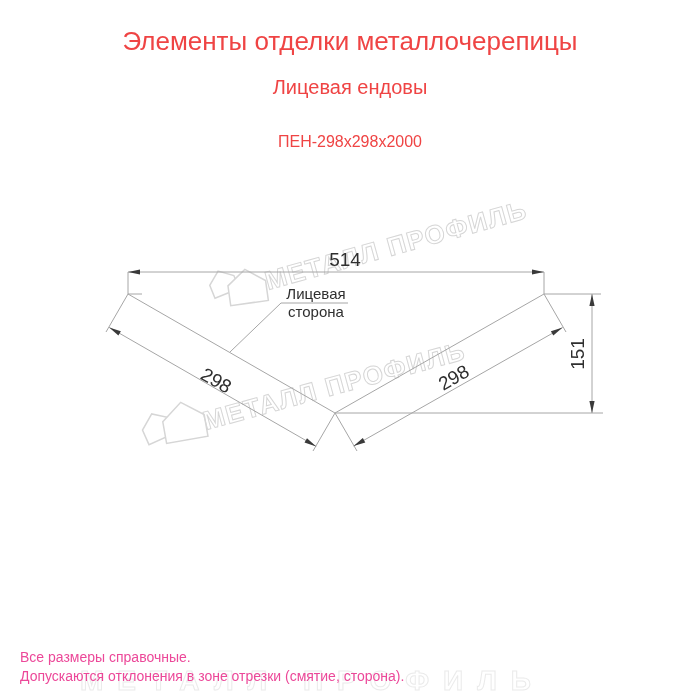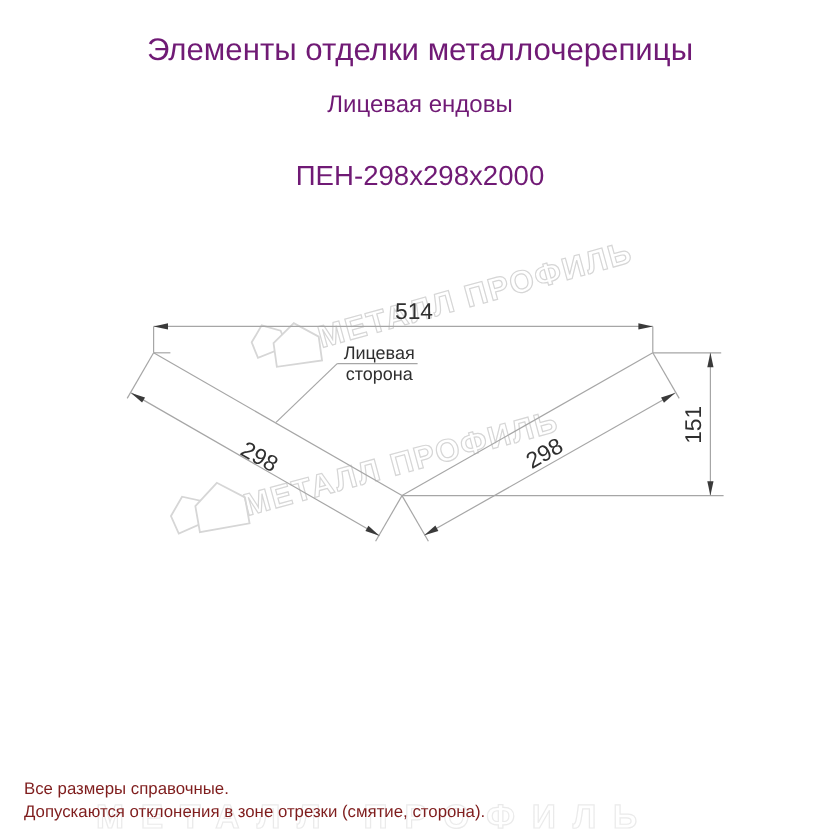--- a/index.html
+++ b/index.html
@@ -3,28 +3,28 @@
 <meta charset="utf-8">
 <style>
   html,body{margin:0;padding:0;background:#fff;}
   .page{
     position:relative;
     width:700px;height:700px;
     background:#ffffff;
     overflow:hidden;
     font-family:"Liberation Sans","DejaVu Sans",sans-serif;
   }
-  .hdr{position:absolute;left:0;width:700px;text-align:center;color:#701a75;}
+  .hdr{position:absolute;left:0;width:700px;text-align:center;color:#ef4444;}
   .title{top:26px;font-size:26px;letter-spacing:0px;}
   .subtitle{top:74px;font-size:20px;line-height:26px;}
-  .model{top:133px;font-size:23px;}
+  .model{top:133px;font-size:16px;}
   .drawing{position:absolute;left:0;top:0;z-index:0;}
   .footer{
     position:absolute;left:20px;top:648px;z-index:1;
-    font-size:14px;line-height:19px;color:#7f1d1d;
+    font-size:14px;line-height:19px;color:#ec4899;
   }
   svg text{font-family:"Liberation Sans","DejaVu Sans",sans-serif;}
 </style>
 </head>
 <body>
 
 <div class="page">
 
   <div class="hdr title">Элементы отделки металлочерепицы</div>
   <div class="hdr subtitle">

